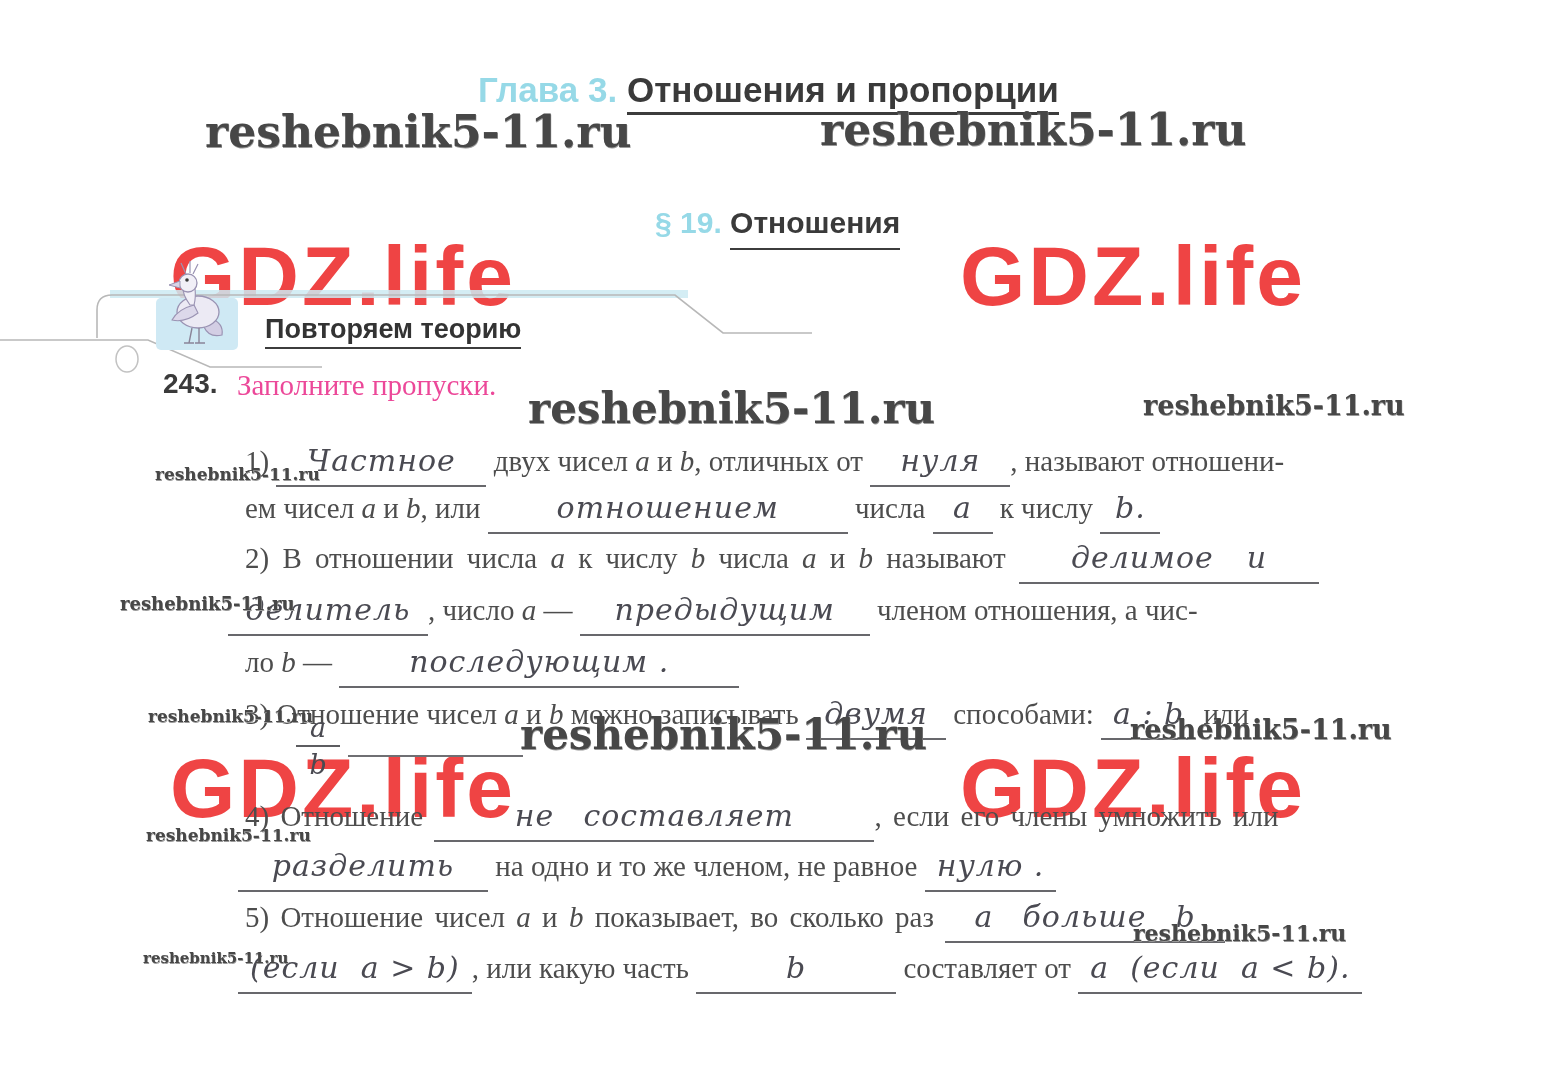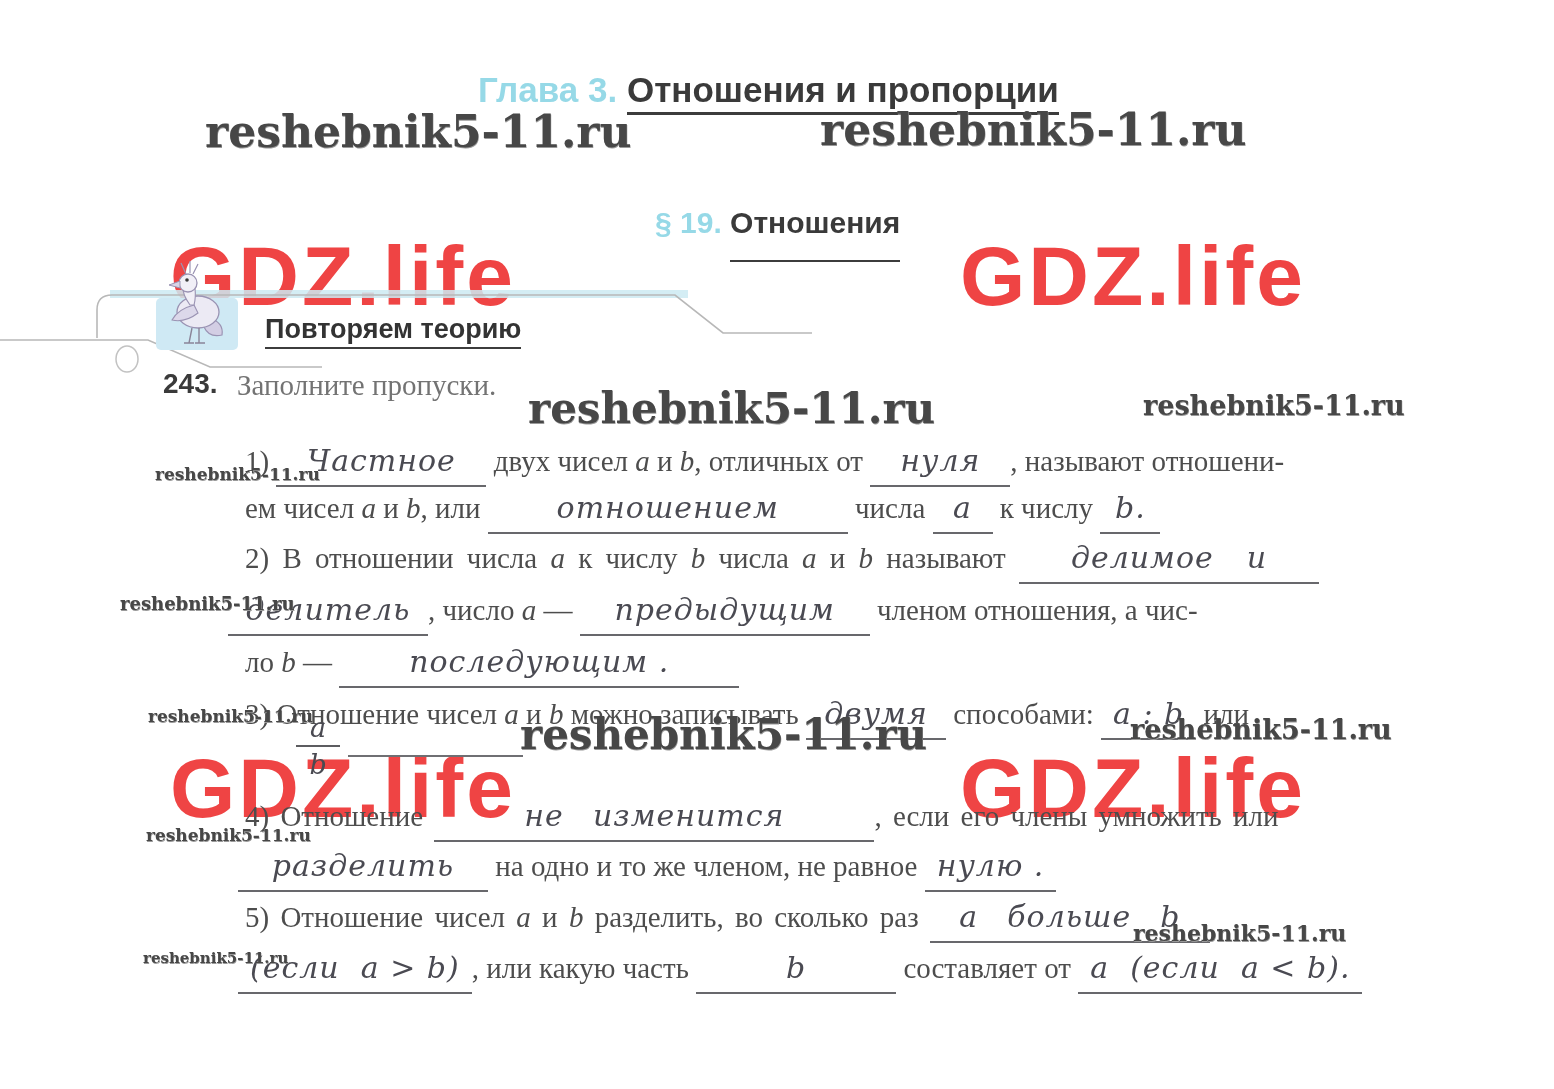--- a/index.html
+++ b/index.html
@@ -18,21 +18,21 @@
   }
   
   .chapter { position:absolute; left:478px; top:70px; z-index:3;
     font-family:"Liberation Sans", sans-serif; font-size:35px; white-space:pre; }
   .cyan { color:#96d9e7; font-weight:600; }
   .chtitle { color:#3a3a3a; font-weight:bold; border-bottom:3px solid #3c3c3c;
     padding-bottom:2px; display:inline-block; }
   .section { position:absolute; left:655px; top:206px; z-index:3;
     font-family:"Liberation Sans", sans-serif; font-size:30px; white-space:pre; }
   .sectitle { color:#3a3a3a; font-weight:bold; border-bottom:2.5px solid #3c3c3c;
-    padding-bottom:20px; display:inline-block; }
+    padding-bottom:8px; display:inline-block; }
   
   .wm { position:absolute; z-index:4; font-family:"DejaVu Serif", serif;
     font-weight:bold; color:#474747; white-space:nowrap; user-select:none;
     text-shadow:0.5px 0.5px 0 #9a9a9a; }
   .wmA { left:205px; top:106px; font-size:44px; }
   .wmB { left:820px; top:104px; font-size:44px; }
   .wmC { left:528px; top:384px; font-size:42px; }
   .wmD { left:1143px; top:390px; font-size:27px; }
   .wmE { left:520px; top:710px; font-size:42px; }
   .wmF { left:1130px; top:714px; font-size:27px; }
@@ -44,21 +44,21 @@
   .sm5 { left:143px; top:949px; font-size:15px; }
   
   .tabsvg { position:absolute; left:0; top:280px; z-index:2; }
   .birdsvg { position:absolute; left:150px; top:250px; z-index:3; }
   .tablabel { position:absolute; left:237px; top:314px; z-index:3;
     font-family:"Liberation Sans", sans-serif; font-size:27px; font-weight:bold;
     color:#333; border-bottom:2.5px solid #3c3c3c; padding-bottom:2px;margin-left:28px; }
   .probnum { position:absolute; left:163px; top:368px; z-index:3;
     font-family:"Liberation Sans", sans-serif; font-size:28px; font-weight:bold; color:#3a3a3a; }
   .probtitle { position:absolute; left:237px; top:369px; z-index:3;
-    font-size:29px; color:#737373; }
+    font-size:29px; color:#ec4899; }
   
   .line { position:absolute; z-index:3; white-space:pre; font-size:29px; line-height:48px; }
   .print { font-family:"Liberation Serif", serif; color:#4d4d4d; }
   .math  { font-family:"Liberation Serif", serif; font-style:italic; color:#4d4d4d; }
   .hand  { font-family:"DejaVu Serif", serif; font-style:italic; font-size:30px;
     color:#4a4a52; letter-spacing:1px; display:inline-block; text-align:center;
     padding:0 12px; border-bottom:2px solid #68686c; }
   .sp1 { word-spacing:6px; }
   .sp2 { word-spacing:4px; }
   .fracline { position:absolute; z-index:3; }
@@ -124,24 +124,24 @@
     <span class="frac">
       <span class="num">a</span>
       <span class="den">b</span>
     </span>
   </div>
   <div class="blankline" style="left:348px;top:733px;width:175px;height:24px"></div>
 
   <div class="wm wmE">reshebnik5-11.ru</div>
   <div class="wm wmF">reshebnik5-11.ru</div>
 
-  <div class="line sp2" style="left:245px;top:792px"><span class="print">4) Отношение </span><span class="hand" style="min-width: 440px;">не  изменится</span><span class="print">, если его члены умножить или</span></div>
+  <div class="line sp2" style="left:245px;top:792px"><span class="print">4) Отношение </span><span class="hand" style="min-width: 440px;">не  составляет</span><span class="print">, если его члены умножить или</span></div>
   <div class="line" style="left:238px;top:842px"><span class="hand" style="min-width: 250px;">разделить</span><span class="print"> на одно и то же членом, не равное </span><span class="hand" style="min-width: 120px;">нулю .</span></div>
 
-  <div class="line sp2" style="left:245px;top:893px"><span class="print">5) Отношение чисел </span><span class="math">a</span><span class="print"> и </span><span class="math">b</span><span class="print"> разделить, во сколько раз </span><span class="hand" style="min-width: 280px;">a  больше  b</span></div>
+  <div class="line sp2" style="left:245px;top:893px"><span class="print">5) Отношение чисел </span><span class="math">a</span><span class="print"> и </span><span class="math">b</span><span class="print"> показывает, во сколько раз </span><span class="hand" style="min-width: 280px;">a  больше  b</span></div>
   <div class="line" style="left:238px;top:944px"><span class="hand" style="min-width: 230px;">(если  a &gt; b)</span><span class="print">, или какую часть </span><span class="hand" style="min-width: 200px;">b</span><span class="print"> составляет от </span><span class="hand" style="min-width: 260px;">a  (если  a &lt; b).</span></div>
 
   <div class="wm wmG">reshebnik5-11.ru</div>
 
   <div class="wm sm1">reshebnik5-11.ru</div>
   <div class="wm sm2">reshebnik5-11.ru</div>
   <div class="wm sm3">reshebnik5-11.ru</div>
   <div class="wm sm4">reshebnik5-11.ru</div>
   <div class="wm sm5">reshebnik5-11.ru</div>
 

